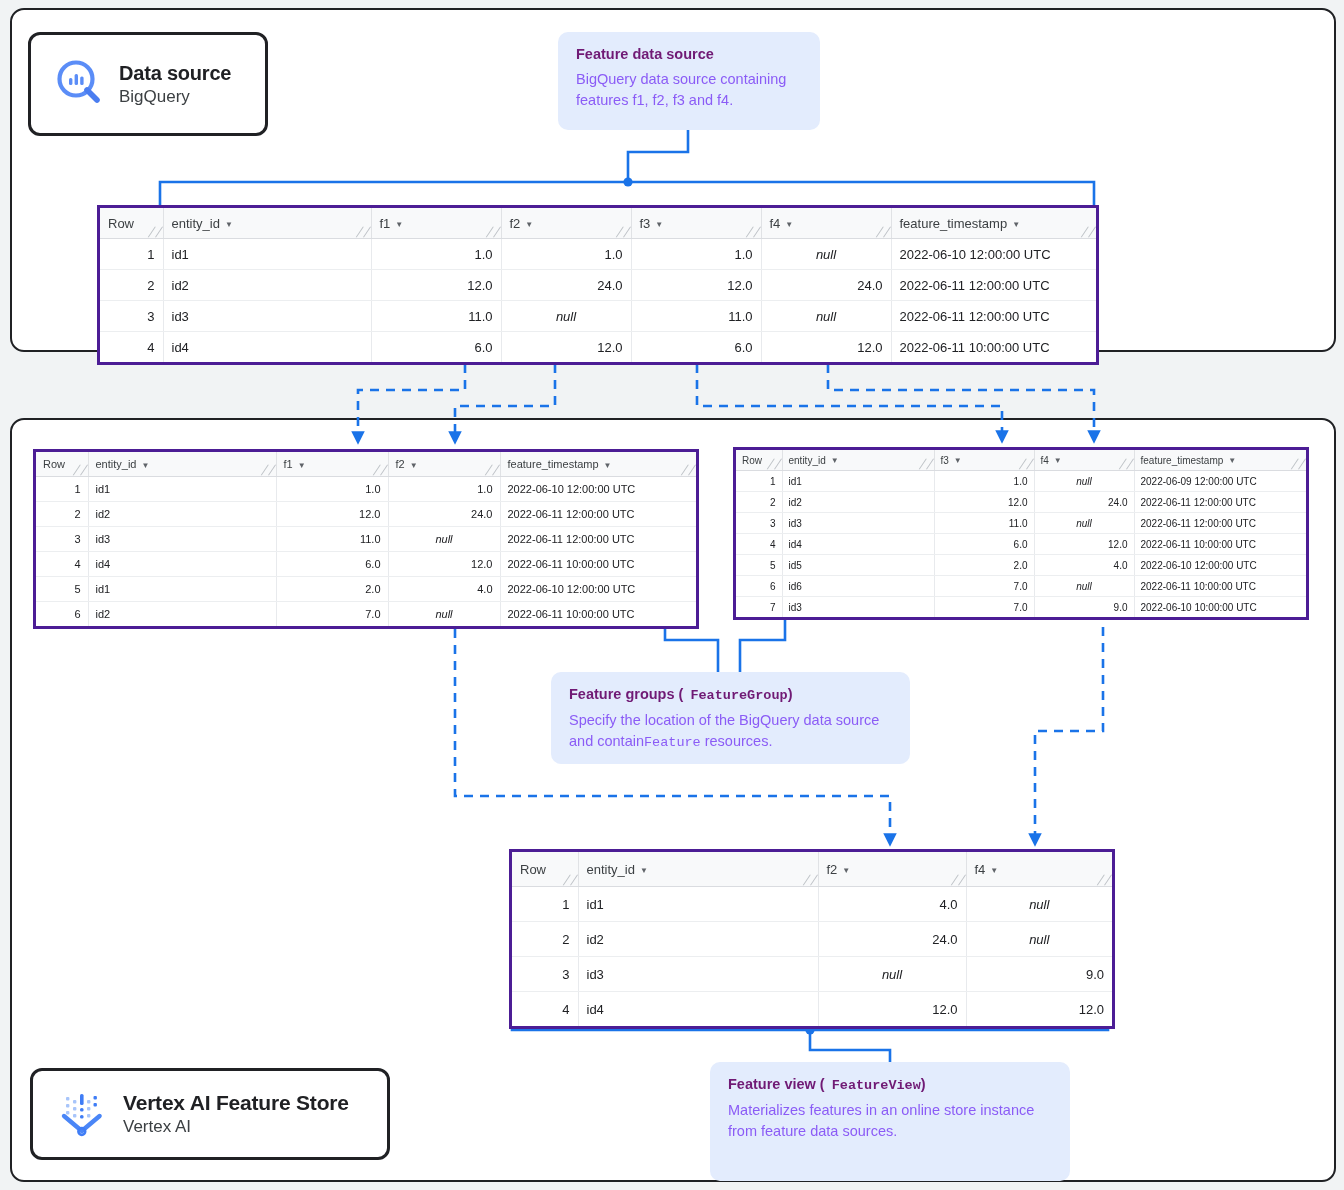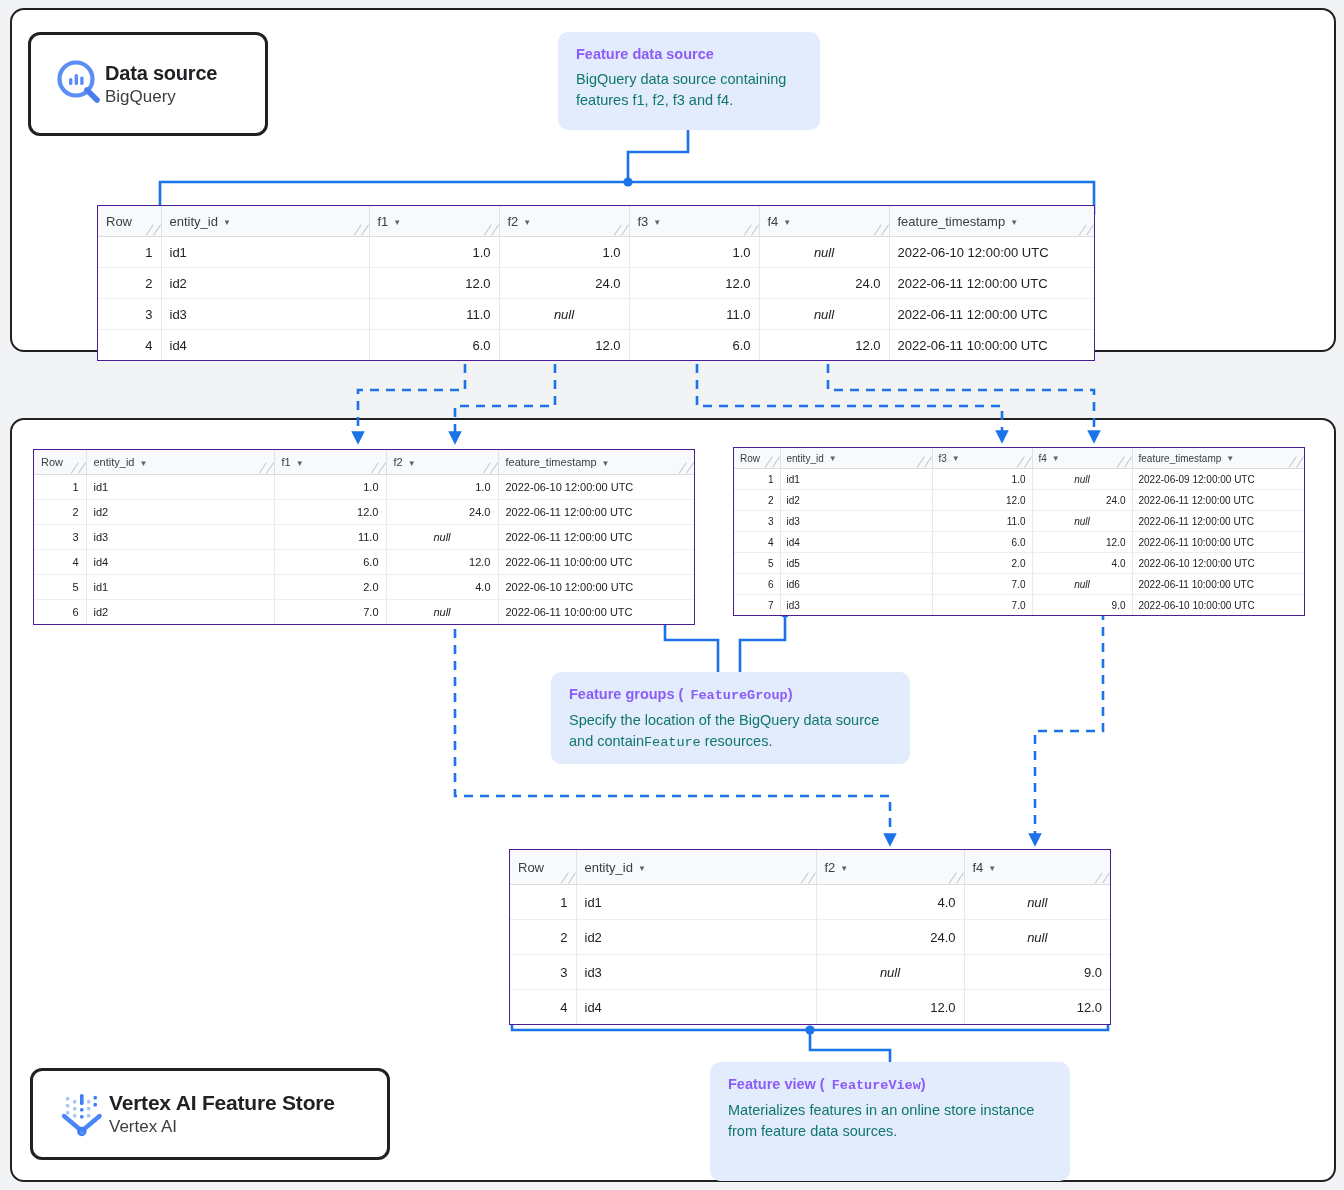--- a/index.html
+++ b/index.html
@@ -11,45 +11,45 @@
   }
   .panel{
     position:absolute;background:#fff;border:2px solid #202124;border-radius:14px;
   }
   #panel-top{left:10px;top:8px;width:1322px;height:340px;}
   #panel-bottom{left:10px;top:418px;width:1322px;height:760px;}
 
   
   .chip{
     position:absolute;background:#fff;border:3px solid #202124;border-radius:12px;
-    display:flex;align-items:center;padding:0 22px;box-sizing:border-box;
+    display:flex;align-items:center;gap:14px;padding:0 22px;box-sizing:border-box;
   }
   #chip-datasource{left:28px;top:32px;width:240px;height:104px;}
   #chip-featurestore{left:30px;top:1068px;width:360px;height:92px;}
   .chip-text{display:flex;flex-direction:column;line-height:1.15;}
   .chip-title{font-size:20px;font-weight:bold;color:#202124;letter-spacing:-0.2px;}
   .chip-sub{font-size:17px;color:#3c4043;margin-top:2px;}
   #chip-featurestore .chip-title{font-size:21px;}
   #chip-featurestore .chip-sub{font-size:17px;}
 
   
   .callout{
     position:absolute;background:#e3ecfd;border-radius:10px;
     padding:14px 18px 16px 18px;box-sizing:border-box;
   }
-  .callout-title{font-size:14.5px;font-weight:bold;color:#8b5cf6;margin-bottom:7px;}
+  .callout-title{font-size:14.5px;font-weight:bold;color:#701a75;margin-bottom:7px;}
   .callout-title .mono{font-family:"Liberation Mono","DejaVu Sans Mono",monospace;font-weight:bold;font-size:13.5px;padding-left:7px;}
-  .callout-body{font-size:14.5px;color:#0f766e;line-height:1.45;}
+  .callout-body{font-size:14.5px;color:#8b5cf6;line-height:1.45;}
   .callout-body .mono{font-family:"Liberation Mono","DejaVu Sans Mono",monospace;font-size:13.5px;}
   #callout-fds{left:558px;top:32px;width:262px;height:98px;}
   #callout-fg{left:551px;top:672px;width:359px;height:92px;}
   #callout-fv{left:710px;top:1062px;width:360px;height:119px;}
 
   
-  .tbl{position:absolute;background:#000000;border:1px solid #4c1d95;border-collapse:collapse;}
+  .tbl{position:absolute;background:#000000;border:3px solid #4c1d95;border-collapse:collapse;}
   .tbl table{border-collapse:collapse;width:100%;table-layout:fixed;}
   .tbl th{
     background:#f8f9fa;border-right:1px solid #e0e2e5;border-bottom:1px solid #dadce0;
     font-weight:normal;color:#3c4043;text-align:left;position:relative;
     padding:4px 8px;white-space:nowrap;overflow:hidden;
   }
   .tbl td{
     border-right:1px solid #e8eaed;border-bottom:1px solid #eceef0;
     color:#202124;padding:4px 8px;white-space:nowrap;overflow:hidden;background:#fff;
   }

